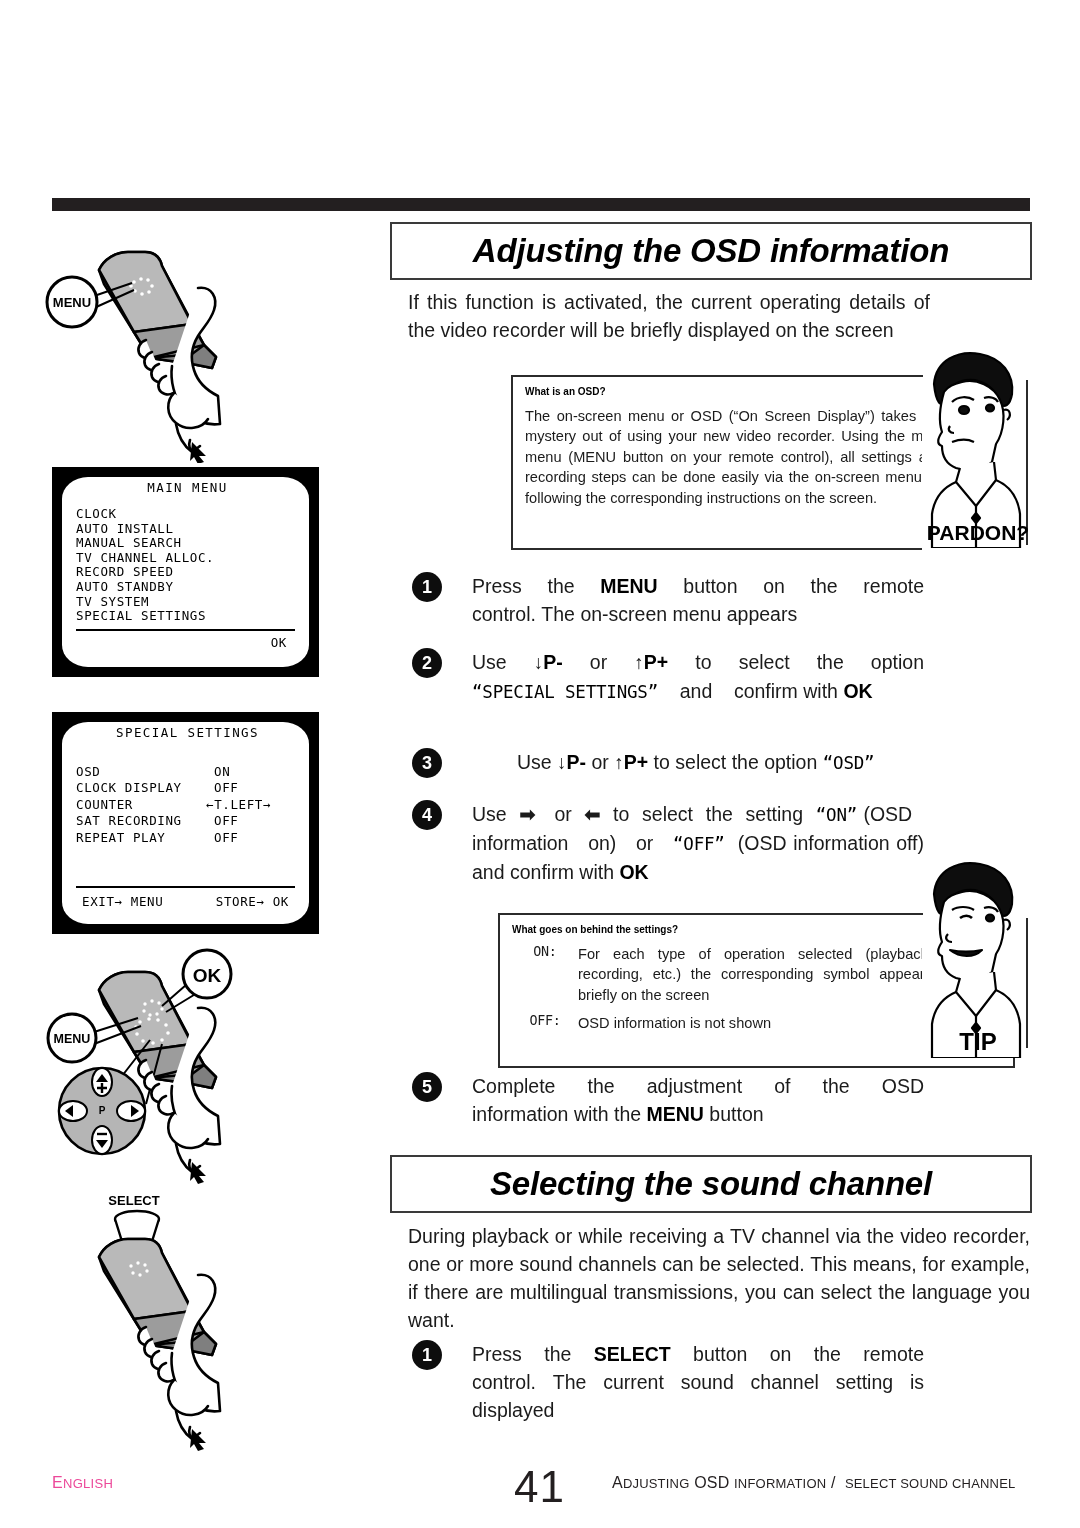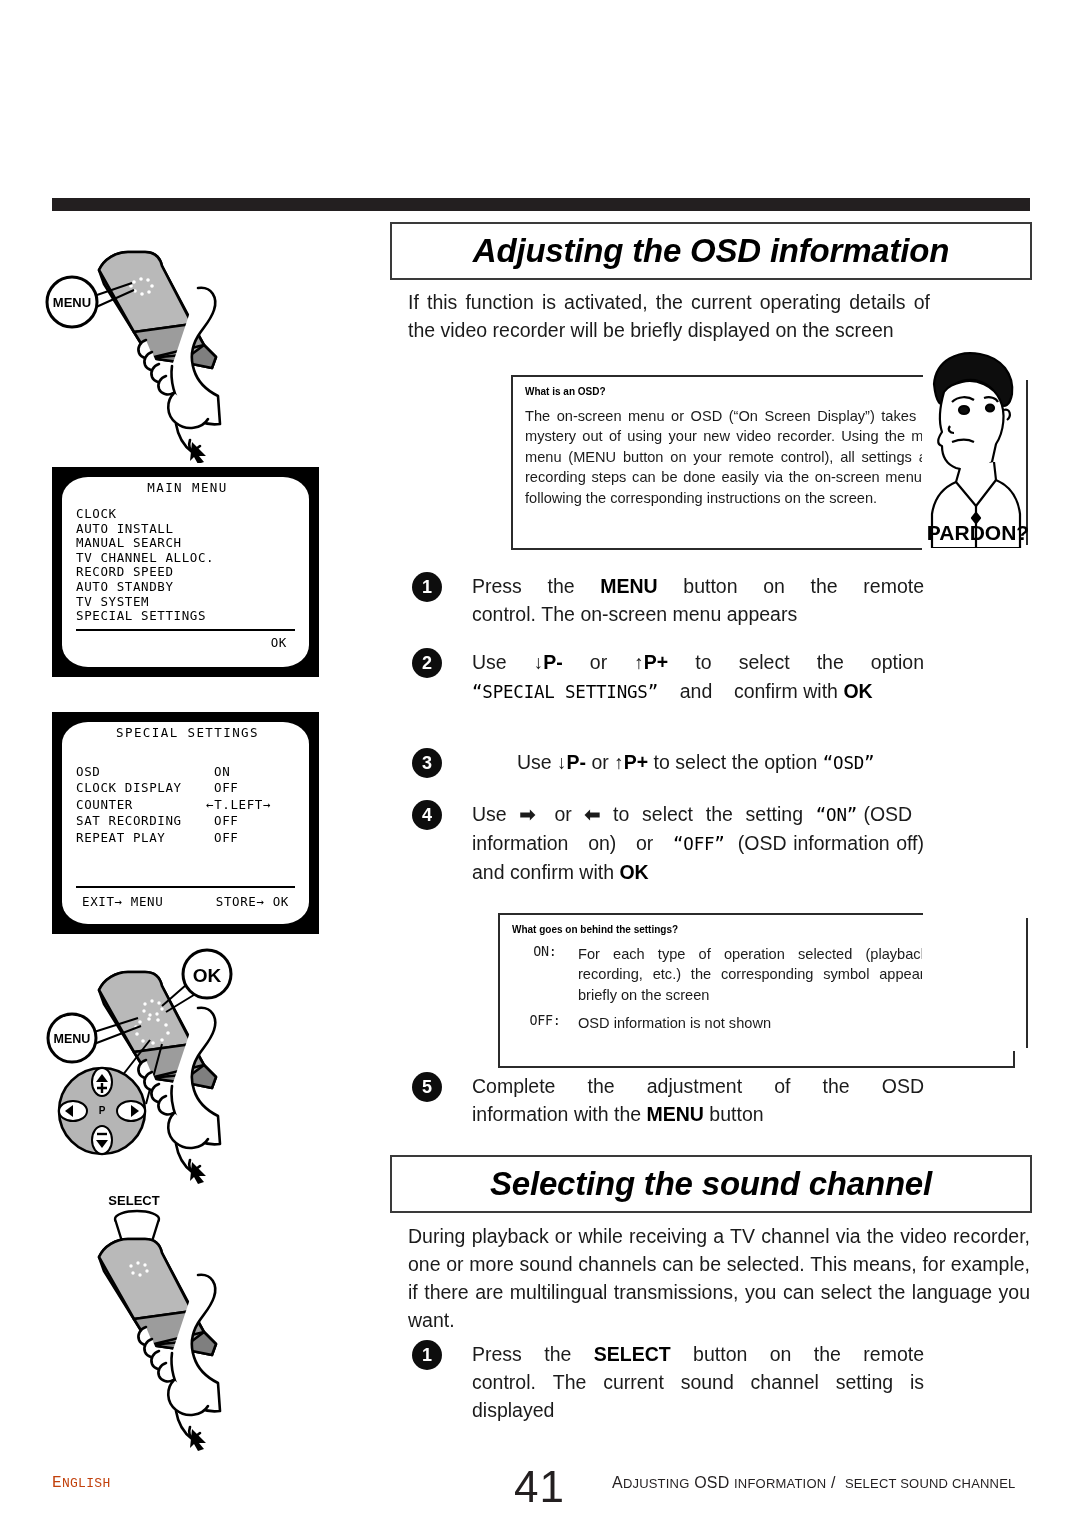--- a/index.html
+++ b/index.html
@@ -135,21 +135,21 @@
   .mono{
     font-family:"DejaVu Sans Mono","Liberation Mono",monospace;
     font-size:17.5px;letter-spacing:-.2px;color:#000;
   }
   .arr{font-weight:bold;font-size:19px;}
 
   
   .footer{position:absolute;left:52px;top:1470px;width:978px;height:34px;}
   .foot-left{
     position:absolute;left:0;top:4px;
-    font-size:16px;letter-spacing:.3px;color:#c2410c;font-family:Liberation Mono, monospace;
+    font-size:16px;letter-spacing:.3px;color:#ec4899;
   }
   .sc{font-size:13px;}
   .foot-page{
     position:absolute;left:462px;top:-8px;
     font-size:44px;color:#231f20;letter-spacing:1px;
     font-family:"Liberation Sans",sans-serif;
   }
   .foot-right{
     position:absolute;left:560px;top:4px;
     font-size:16px;letter-spacing:.2px;color:#231f20;
@@ -472,20 +472,43 @@
       <div class="dl-row" style="margin-top:8px;">
         <div class="dt">OFF:</div>
         <div class="dd">OSD information is not shown</div>
       </div>
     </div>
   </div>
   <div style="position:absolute;left:922px;top:911px;width:108px;height:140px;background:#fff;"></div>
   <div style="position:absolute;left:513px;top:913px;width:410px;height:2px;background:#2b2b2b;"></div>
   <div style="position:absolute;left:1026px;top:918px;width:2px;height:130px;background:#2b2b2b;"></div>
 
+  <div style="position:absolute;left:916px;top:858px;width:120px;height:200px;">
+    <svg width="120" height="200" viewBox="0 0 120 200">
+      <g stroke="#000" stroke-width="2.2" fill="#fff" stroke-linejoin="round">
+        <path d="M18 36 C20 12 42 2 64 6 C86 10 98 26 96 46 C94 58 88 60 84 56
+                 C80 40 66 30 50 32 C38 34 30 42 28 52 C26 60 20 56 18 36 Z" fill="#0d0d0d"></path>
+        <path d="M28 44 C24 58 22 72 26 84 C22 90 20 96 26 98 C26 108 30 116 40 120
+                 C52 124 66 122 76 114 L80 96 C88 84 90 64 84 52 C78 38 60 30 46 34 C38 36 32 38 28 44Z" fill="#fff"></path>
+        <path d="M36 52 C42 48 52 48 58 52" fill="none"></path>
+        <path d="M68 50 C74 48 80 50 82 54" fill="none"></path>
+        <path d="M44 60 c4 -3 9 -3 12 0" fill="none" stroke-width="2.6"></path>
+        <ellipse cx="74" cy="60" rx="4" ry="3.5" fill="#0d0d0d"></ellipse>
+        <path d="M32 76 c-4 4 -1 8 4 8" fill="none"></path>
+        <path d="M34 92 c10 8 24 8 32 0 c-10 2 -22 2 -32 0 z" fill="#0d0d0d"></path>
+        <path d="M88 62 c6 -2 8 6 3 10" fill="none"></path>
+        <path d="M44 120 L40 134 C26 140 18 152 16 166 L16 200 L104 200 L104 166
+                 C102 150 94 138 80 132 L78 114" fill="#fff"></path>
+        <path d="M40 134 L60 158 L80 132" fill="#fff"></path>
+        <path d="M60 158 L60 200" fill="none"></path>
+        <path d="M56 170 l4 -5 l4 5 l-4 5 z" fill="#000"></path>
+      </g>
+      <text x="62" y="192" text-anchor="middle" font-size="24" font-weight="bold" font-family="Liberation Sans, sans-serif" fill="#000">TIP</text>
+    </svg>
+  </div>
 
   <div class="step" style="position:absolute;left:412px;top:1072px;width:512px;">
     <div class="num">5</div>
     <div class="body">
       Complete&nbsp;&nbsp; the&nbsp;&nbsp; adjustment&nbsp;&nbsp; of&nbsp;&nbsp; the&nbsp;&nbsp; OSD information with the <span class="b">MENU</span> button
     </div>
   </div>
 
   <div class="sect-title-box" style="position:absolute;left:390px;top:1155px;width:638px;">
     <div class="sect-title">Selecting the sound channel</div>

